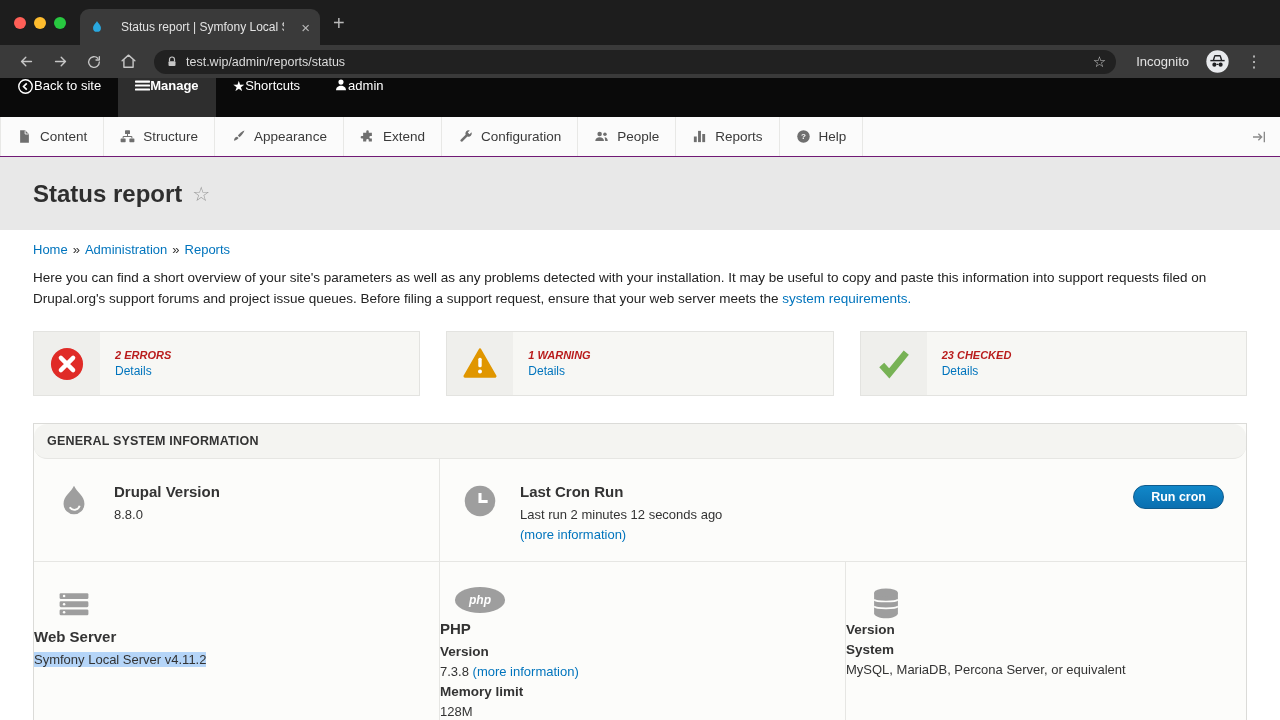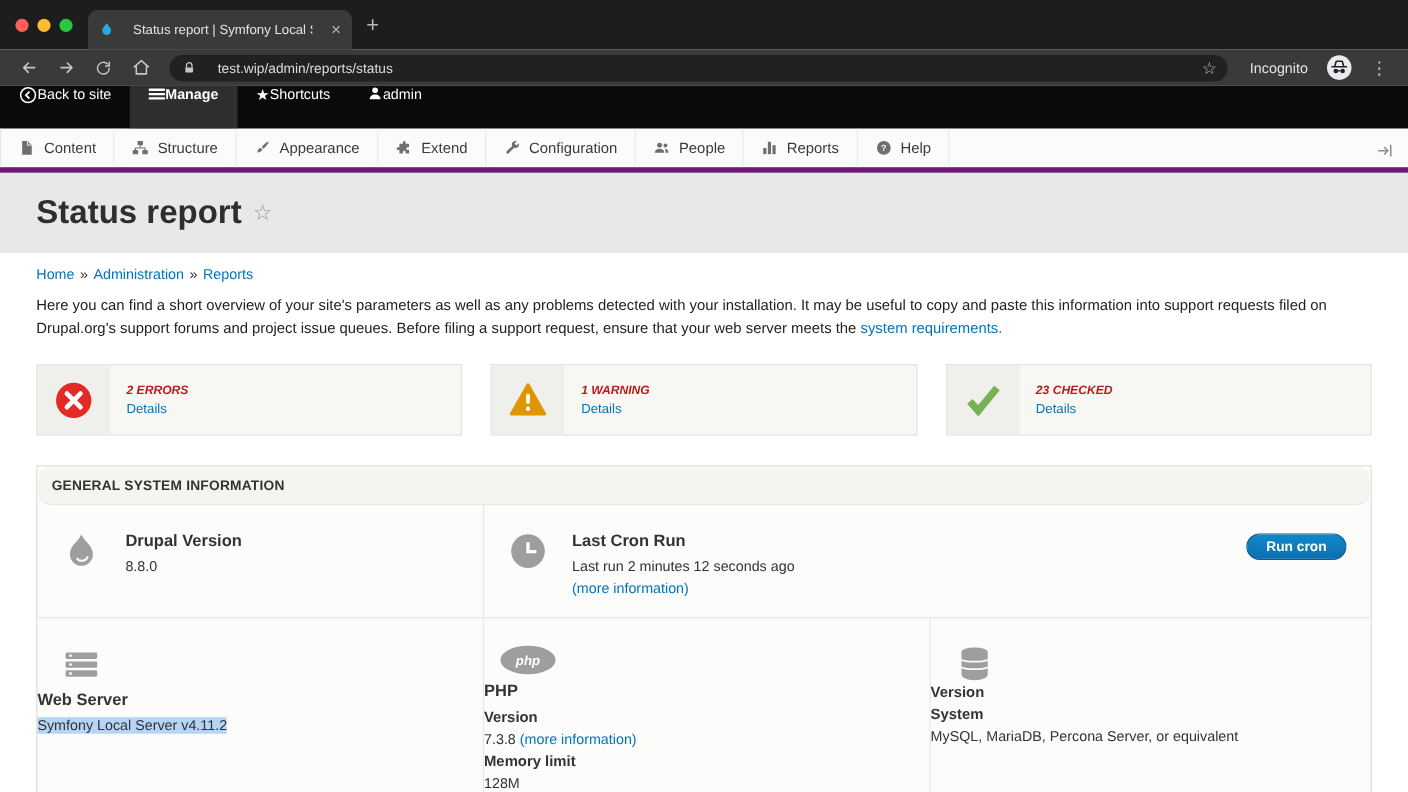--- a/index.html
+++ b/index.html
@@ -14,45 +14,45 @@
   .tab { position:absolute; left:80px; top:9px; width:240px; height:36px; background:#3a3a3a;
          border-radius:9px 9px 0 0; display:flex; align-items:center; padding:0 10px; gap:17px; }
   .favicon svg { display:block; }
   .tab-title { flex:1; color:#e3e3e3; font-size:12px; white-space:nowrap; overflow:hidden; }
   .tab-close { color:#b9b9b9; font-size:15px; line-height:1; cursor:default; }
   .newtab { position:absolute; left:333px; top:12px; color:#b9b9b9; font-size:20px; font-weight:400; }
 
   .navbar { height:33px; background:#3a3a3a; display:flex; align-items:center; padding:0 12px; gap:6px; }
   .navbtn { width:28px; height:26px; display:flex; align-items:center; justify-content:center; border-radius:50%; }
   .omnibox { flex:1; height:24px; margin:0 8px 0 6px; background:#212121; border-radius:12px;
-             display:flex; align-items:center; padding:0 10px 0 12px; gap:20px; }
+             display:flex; align-items:center; padding:0 10px 0 12px; gap:8px; }
   .url { color:#dcdcdc; font-size:12.5px; flex:1; }
   .bookmark { color:#c6c6c6; font-size:15px; }
   .incog-label { color:#e3e3e3; font-size:13px; margin:0 10px 0 6px; }
   .spy { display:flex; }
   .overflow { color:#c6c6c6; font-size:16px; margin:0 6px 0 10px; }
 
   
   .dtoolbar { height:39px; background:#0a0a0a; display:flex; align-items:stretch; }
   .dt-item { display:flex; gap:0; padding:0 17px; color:#fff; font-size:13px; }
   .dt-item.active { background:#2e2e2e; font-weight:bold; }
   .dt-star { color:#fff; font-size:14px; }
 
   
-  .admin-menu { height:40px; background:#fbfbfb; border-bottom:5px solid #701a75;
+  .admin-menu { height:40px; background:#fbfbfb; border-bottom:1px solid #701a75;
                 display:flex; align-items:stretch; position:relative; }
   .am-item { display:flex; align-items:center; gap:8px; padding:0 16px; font-size:13.5px;
              color:#3a3a3a; border-right:1px solid #e8e8e6; }
   .am-item:first-child { border-left:1px solid #e8e8e6; }
   .am-collapse { position:absolute; right:8px; top:8px; width:26px; height:24px;
                  display:flex; align-items:center; justify-content:center; }
 
   
   .page-header { height:73px; background:#e8e8e8; padding:0 33px; display:flex; align-items:center; }
-  .page-title { font-size:30px; font-weight:bold; color:#2e2e2e; }
+  .page-title { font-size:24px; font-weight:bold; color:#2e2e2e; }
   .fav-star { color:#9a9a9a; font-size:20px; margin-left:10px; }
 
   .main { padding:0 33px; }
   a.link { color:#0074bd; text-decoration:none; }
 
   .breadcrumb { margin-top:12px; font-size:13px; color:#333; }
   .breadcrumb .sep { margin:0 5px; color:#333; }
 
   .intro { margin-top:10px; font-size:13.5px; line-height:21px; color:#222; max-width:1215px; }
 

